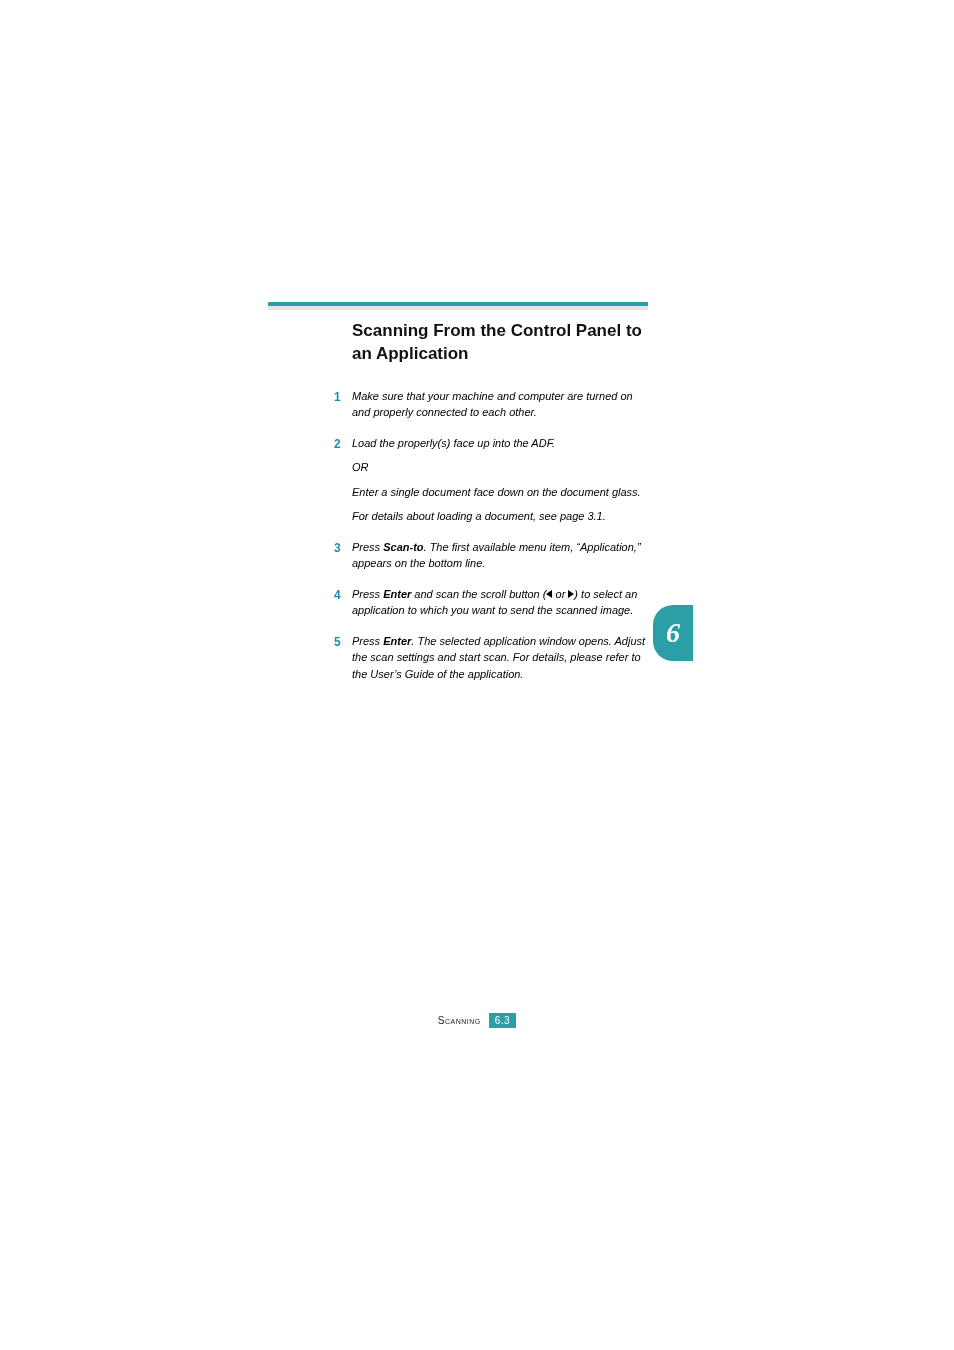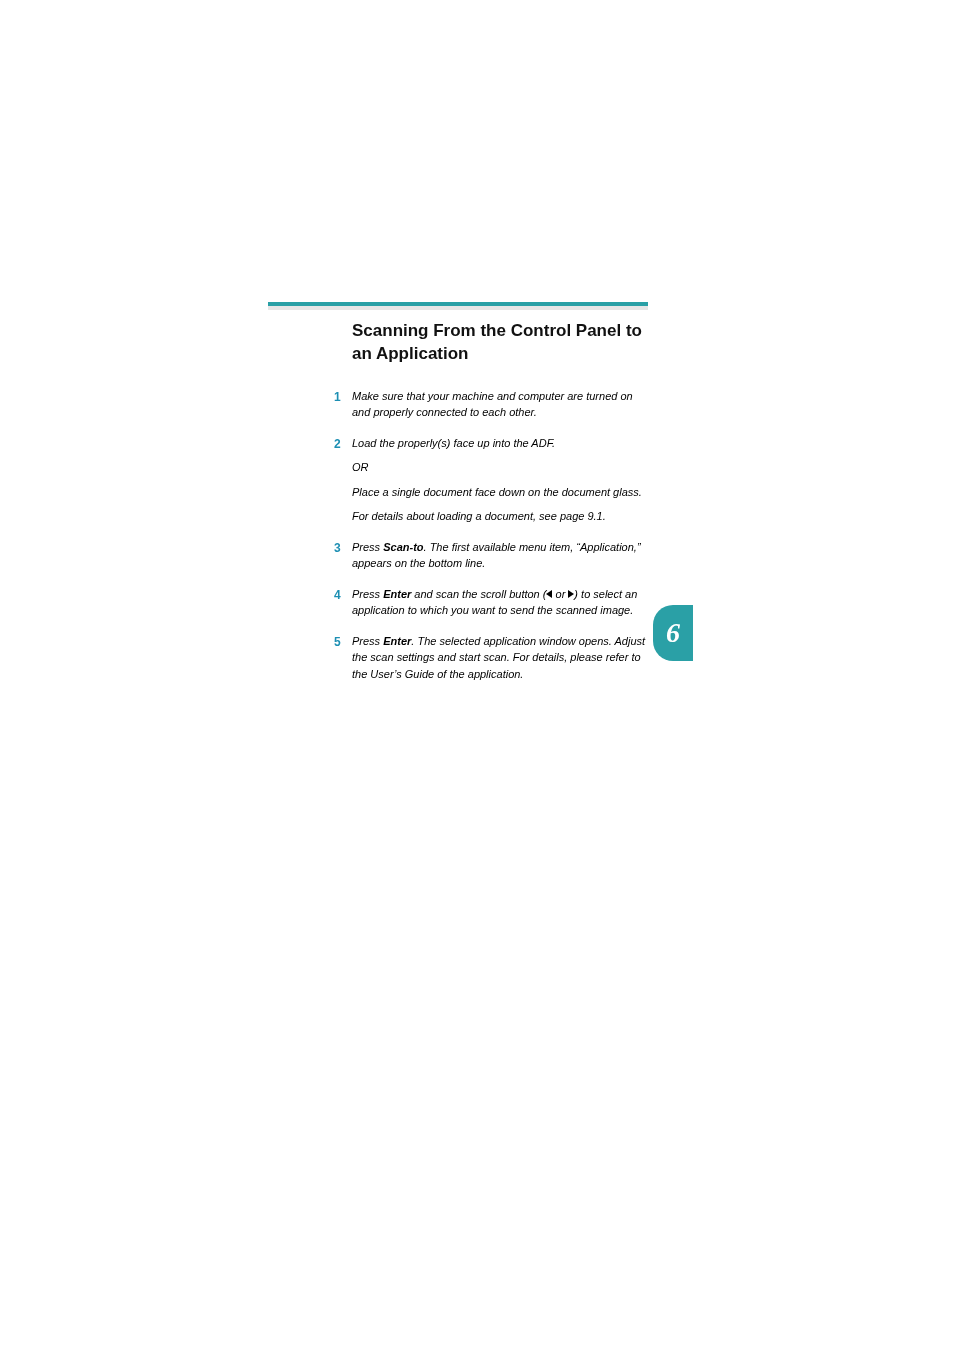--- a/index.html
+++ b/index.html
@@ -138,36 +138,42 @@
     <h1>Scanning From the Control Panel to an Application</h1>
     <ol id="steps">
         <li class="step">
           <span class="num">1</span>
           <p><span>Make sure that your machine and computer are turned on and properly connected to each other.</span></p>
         </li>
         <li class="step">
           <span class="num">2</span>
           <p><span>Load the properly(s) face up into the ADF.</span></p>
           <p><span>OR</span></p>
-          <p><span>Place a single document face down on the document glass.</span></p>
-          <p><span>For details about loading a document, see page 9.1.</span></p>
+          <p><span>Enter a single document face down on the document glass.</span></p>
+          <p><span>For details about loading a document, see page 3.1.</span></p>
         </li>
         <li class="step">
           <span class="num">3</span>
           <p><span>Press </span><span class="b">Scan-to</span><span>. The first available menu item, “Application,” appears on the bottom line.</span></p>
         </li>
         <li class="step">
           <span class="num">4</span>
           <p><span>Press </span><span class="b">Enter</span><span> and scan the scroll button (</span><span class="tri left"></span><span> or </span><span class="tri right"></span><span>) to select an application to which you want to send the scanned image.</span></p>
         </li>
         <li class="step">
           <span class="num">5</span>
           <p><span>Press </span><span class="b">Enter</span><span>. The selected application window opens. Adjust the scan settings and start scan. For details, please refer to the User’s Guide of the application.</span></p>
         </li>
       </ol>
   </div>
 
   <div class="side-tab">
     <span>6</span>
   </div>
 
+  <div class="footer">
+    <span class="footer-inner">
+      <span class="footer-label">Scanning</span>
+      <span class="footer-page">6.3</span>
+    </span>
+  </div>
 
 </div>
 
 </body></html>

